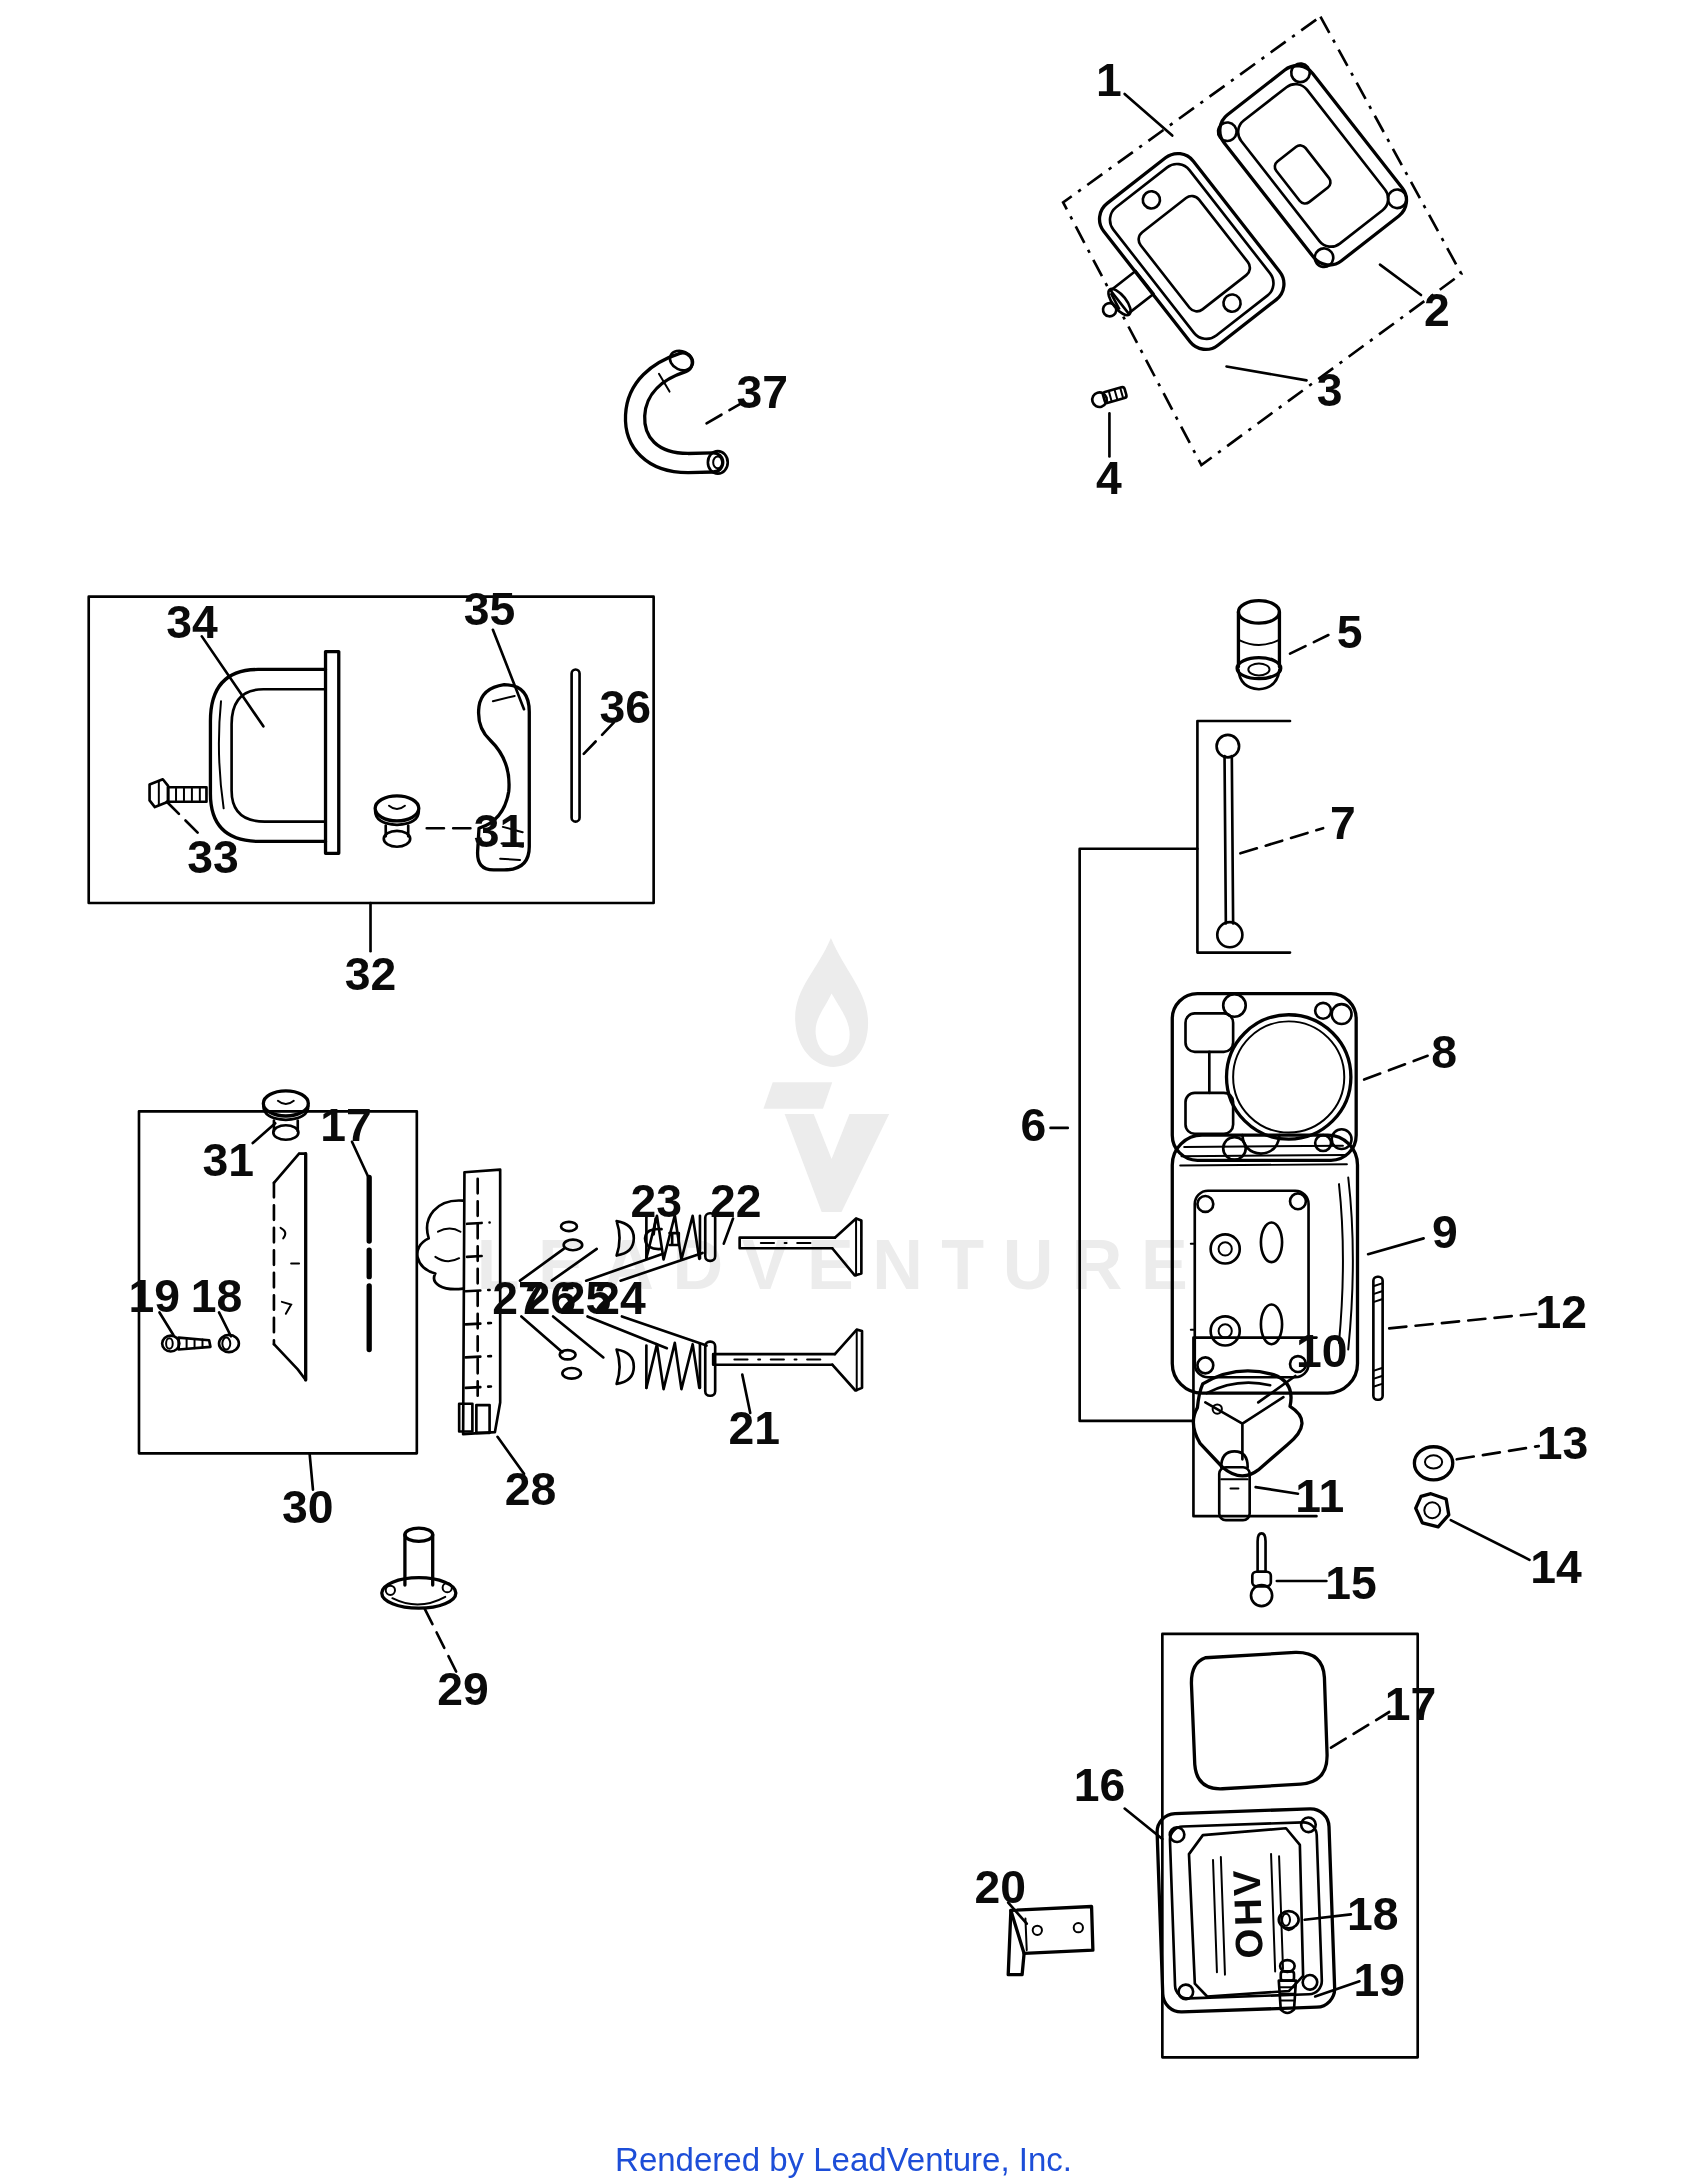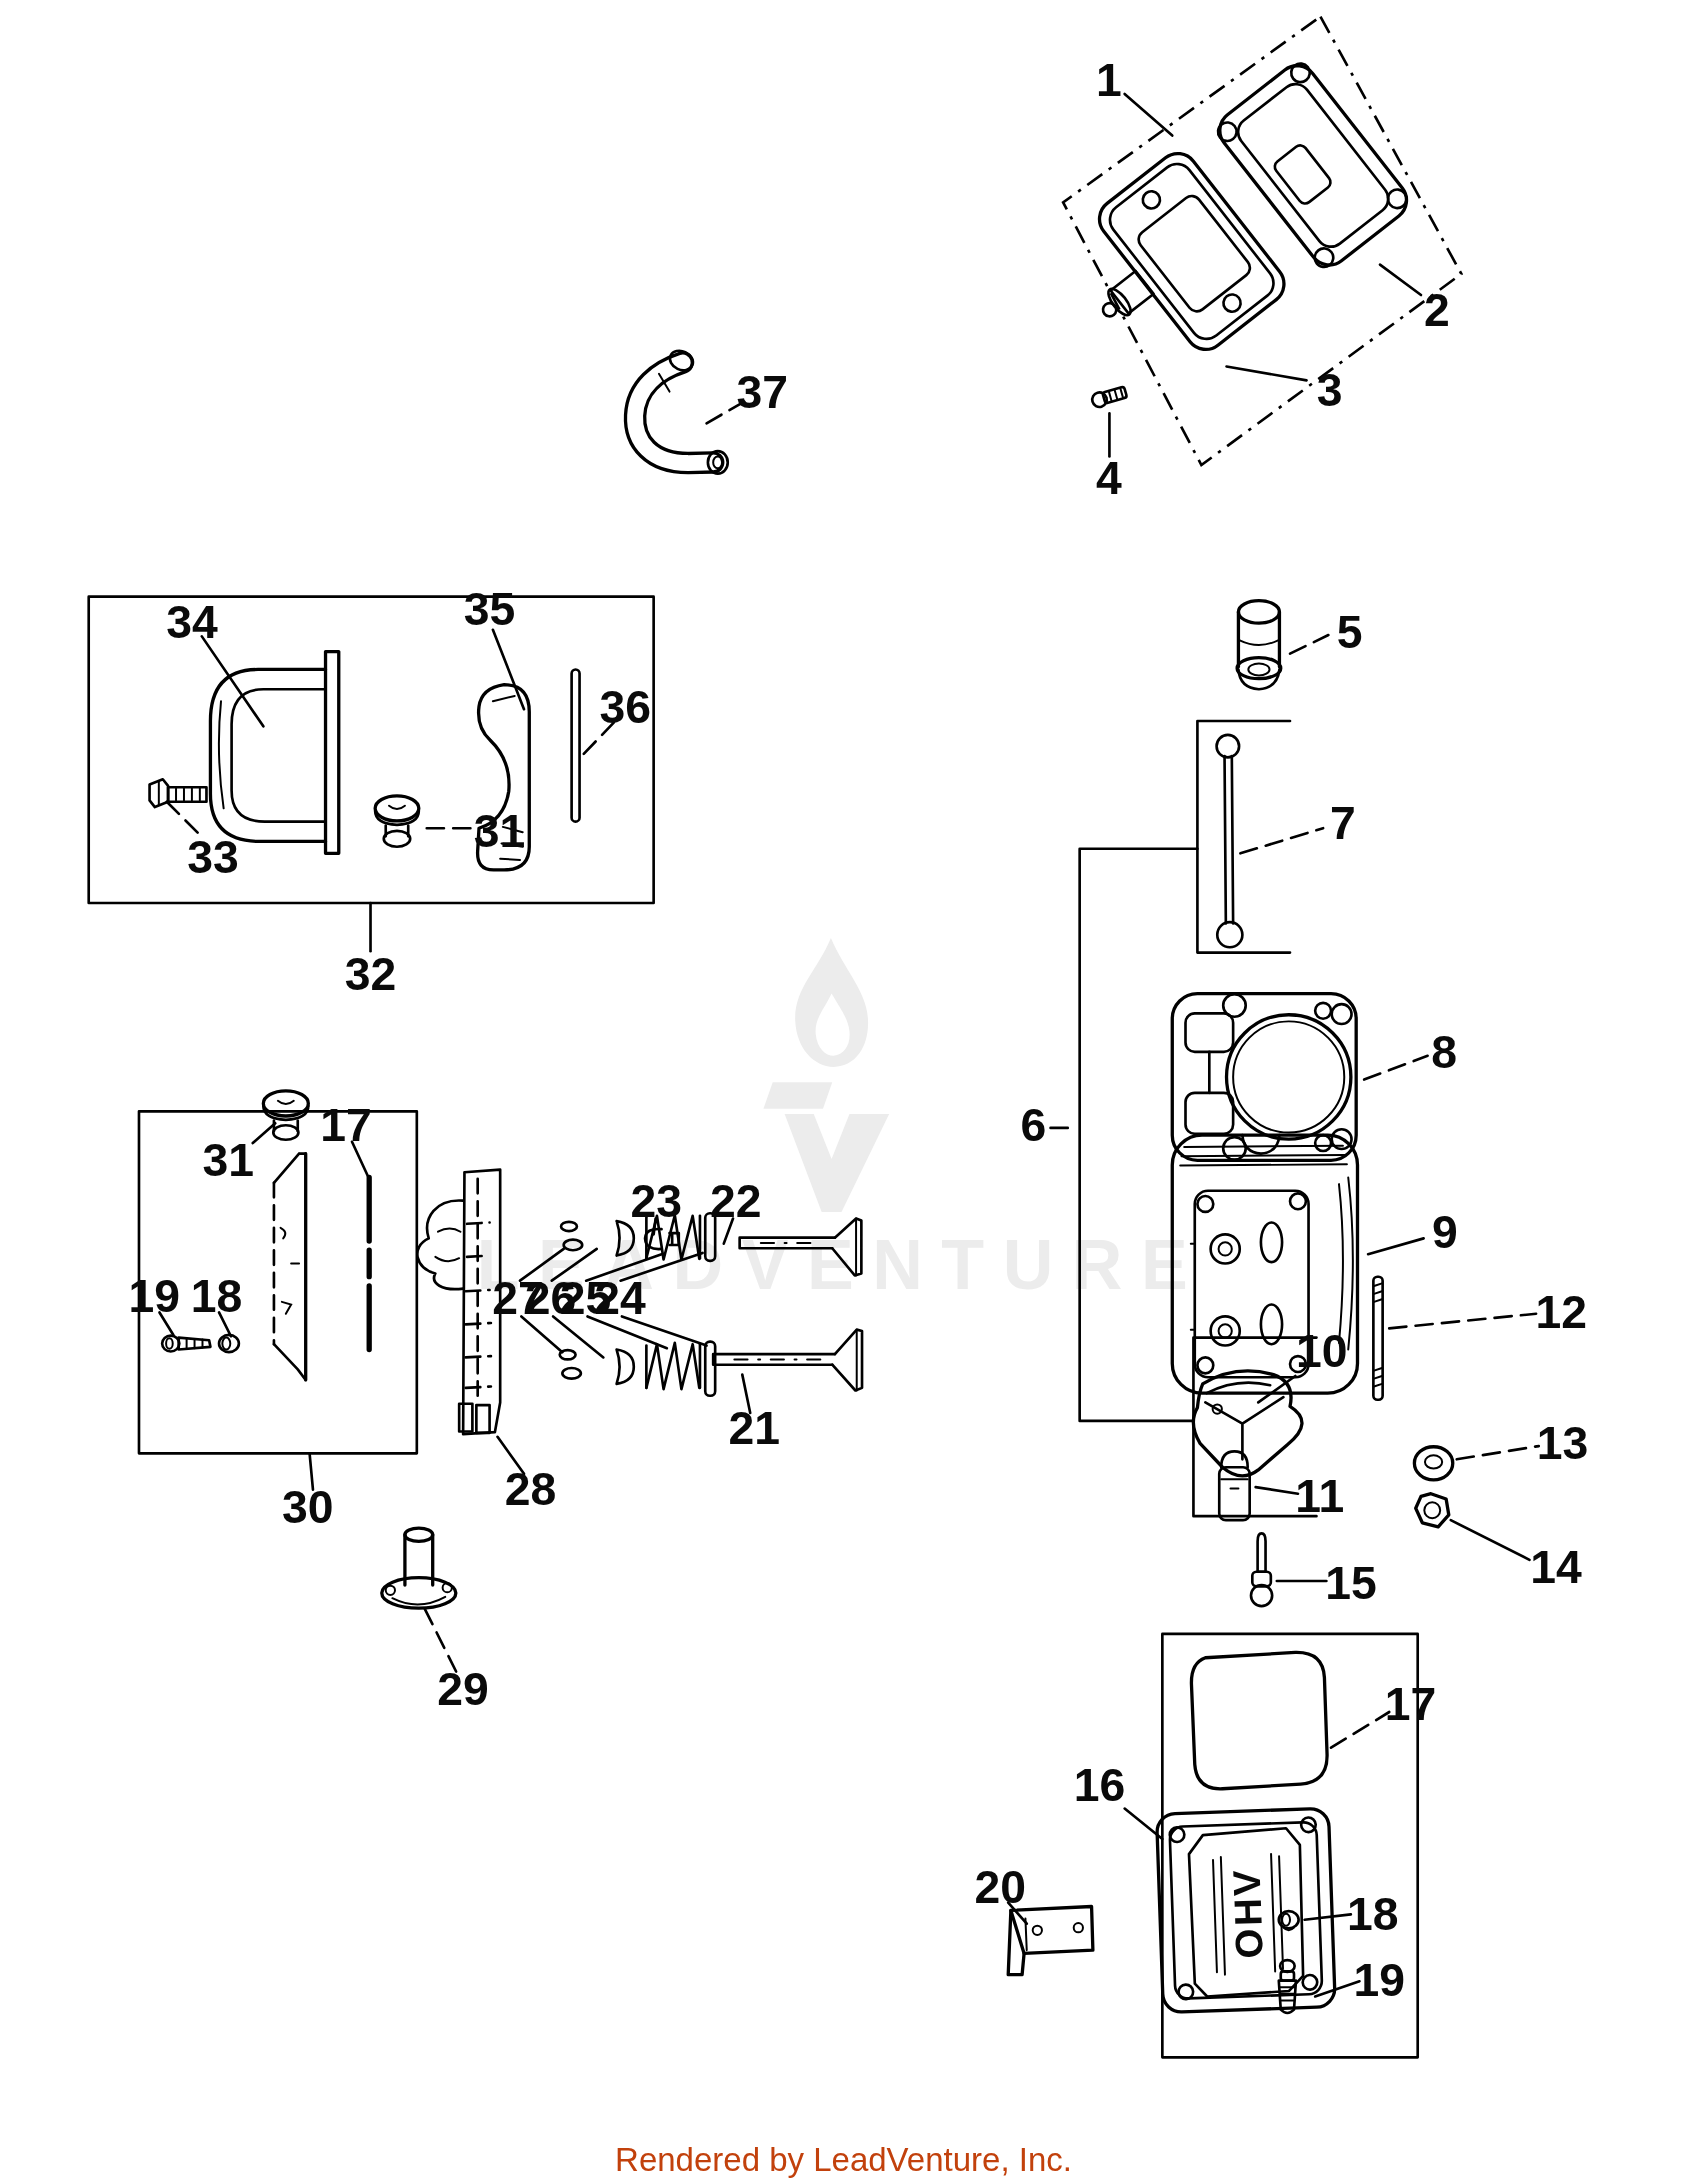--- a/index.html
+++ b/index.html
@@ -11,21 +11,21 @@
   .ld{fill:none;stroke:#000;stroke-width:4;stroke-linecap:round;}
   .ldd{fill:none;stroke:#000;stroke-width:4;stroke-linecap:round;stroke-dasharray:26 14;}
   .dashdot{fill:none;stroke:#000;stroke-width:4;stroke-dasharray:28 12 5 12;}
   .sketch{fill:none;stroke:#000;stroke-width:4;stroke-linecap:round;stroke-dasharray:22 12;}
   .callout{font:bold 70px "Liberation Sans",sans-serif;fill:#0a0a0a;}
   .wm{opacity:1;}
   .wm-shape{fill:#ececec;}
   .wm-text{font:bold 106px "Liberation Sans",sans-serif;fill:#ececec;letter-spacing:28px;}
   .ohv{font:bold 58px "Liberation Sans",sans-serif;fill:#0a0a0a;letter-spacing:4px;}
   .footer{position:absolute;top:2141px;left:0;width:1687px;text-align:center;
-          font-size:33px;color:#c2410c;font-family:"Liberation Sans",sans-serif;}
+          font-size:33px;color:#1d4ed8;font-family:"Liberation Sans",sans-serif;}
 </style>
 </head>
 <body>
 
 <svg width="1687" height="2183" viewBox="0 0 2550 3300">
 
   <g class="wm">
     <g>
       <path class="wm-shape" d="M1256,1418 C1235,1468 1200,1495 1202,1543 C1204,1585 1230,1612 1260,1613 C1295,1612 1314,1580 1312,1541 C1310,1498 1276,1466 1256,1418 Z
                                 M1257,1502 C1245,1527 1231,1540 1233,1563 C1235,1585 1248,1596 1260,1596 C1276,1594 1286,1580 1284,1559 C1282,1538 1268,1522 1257,1502 Z" fill-rule="evenodd"></path>

